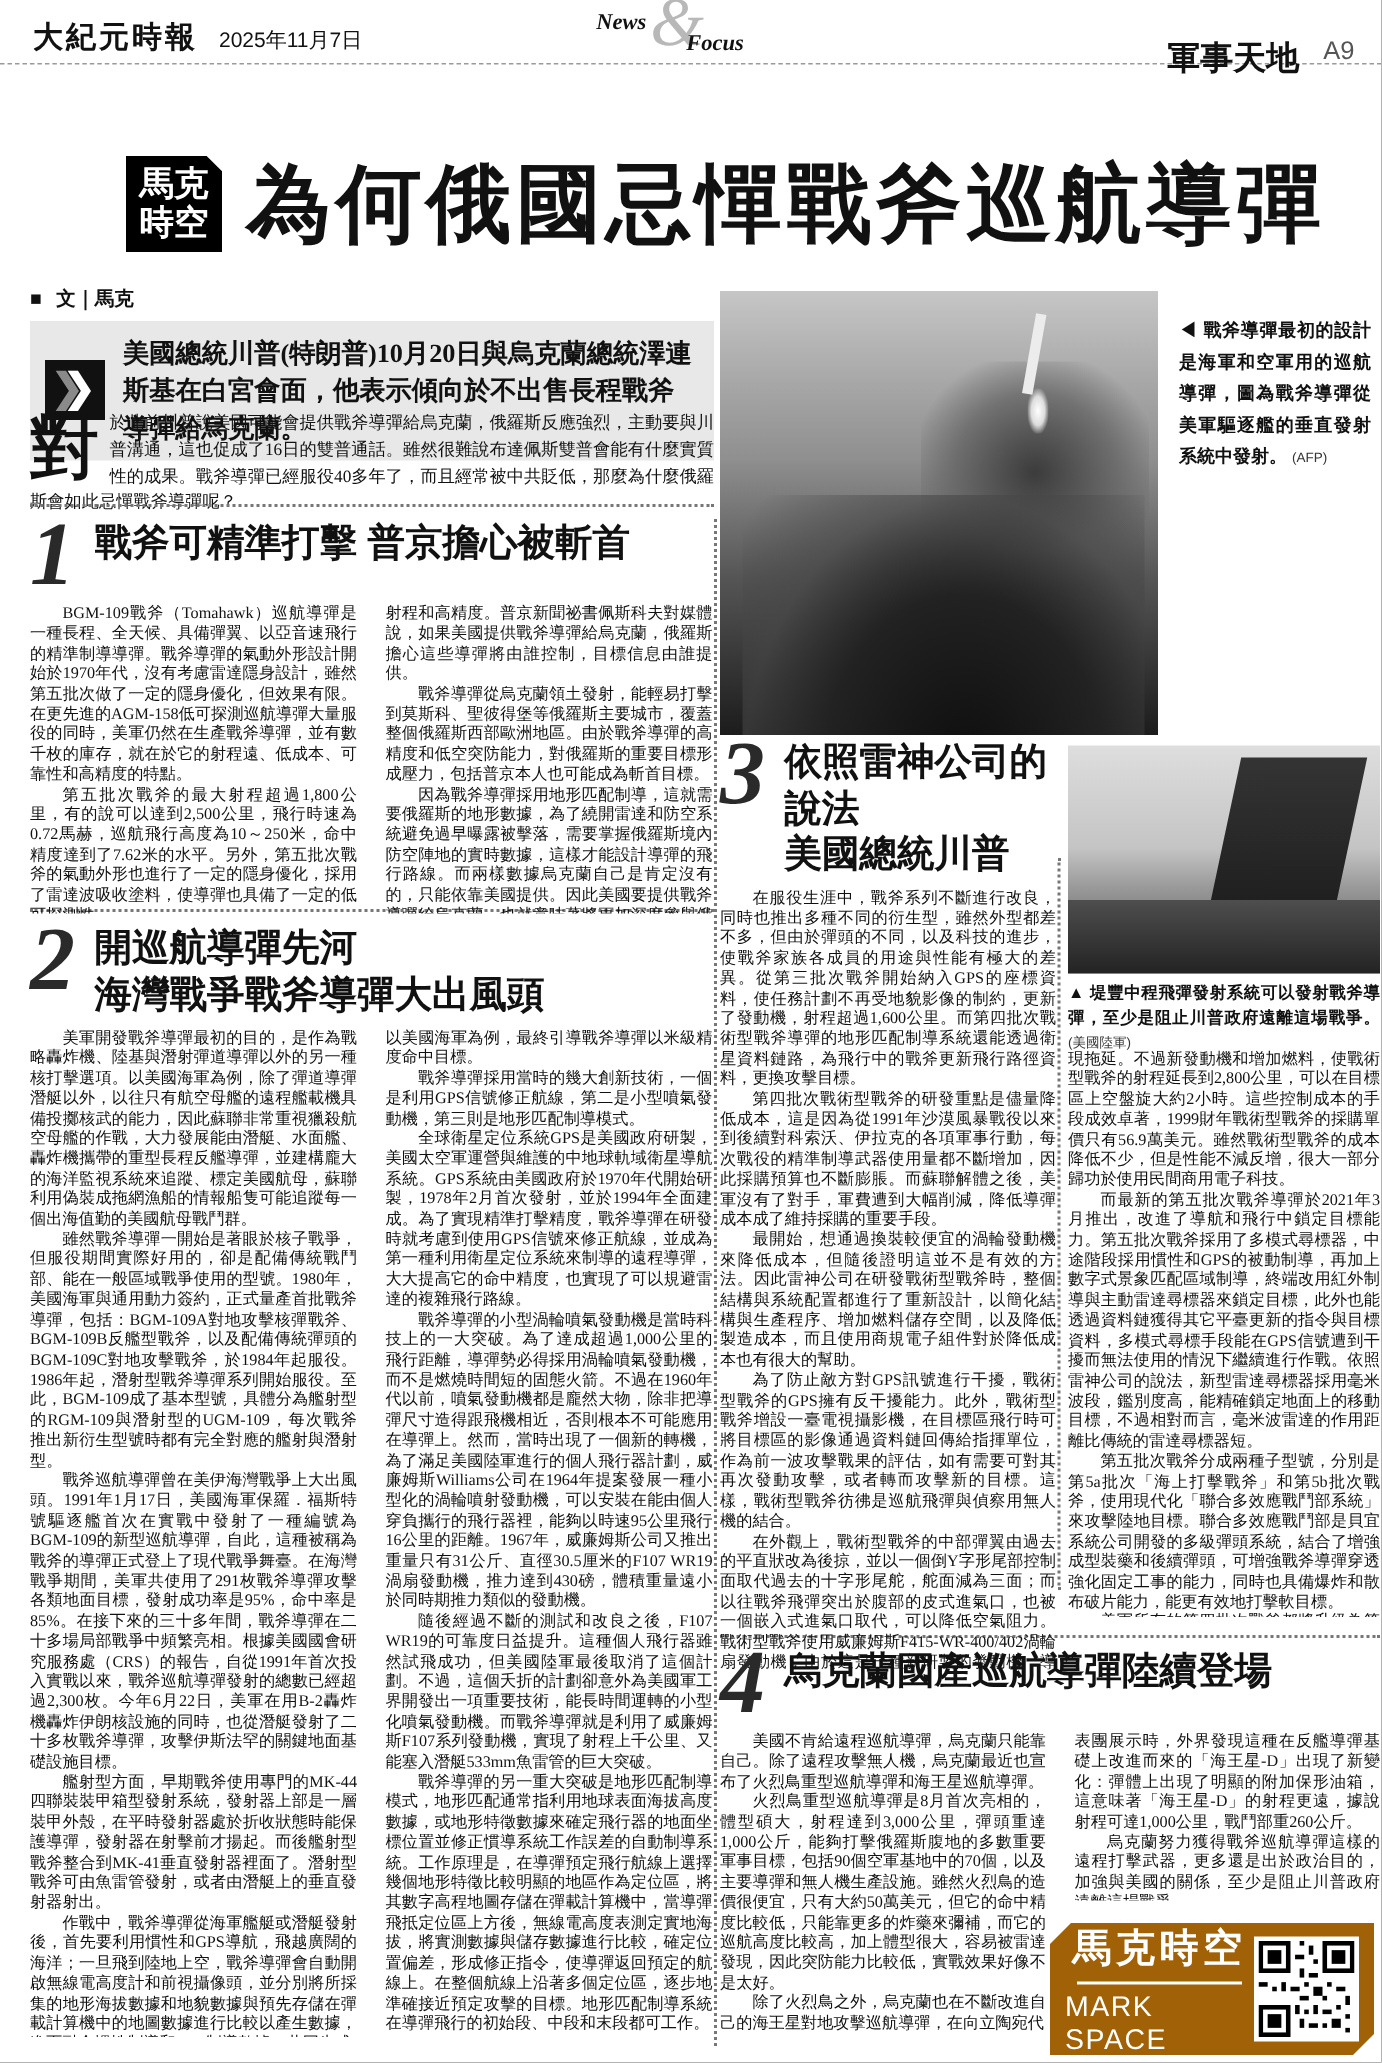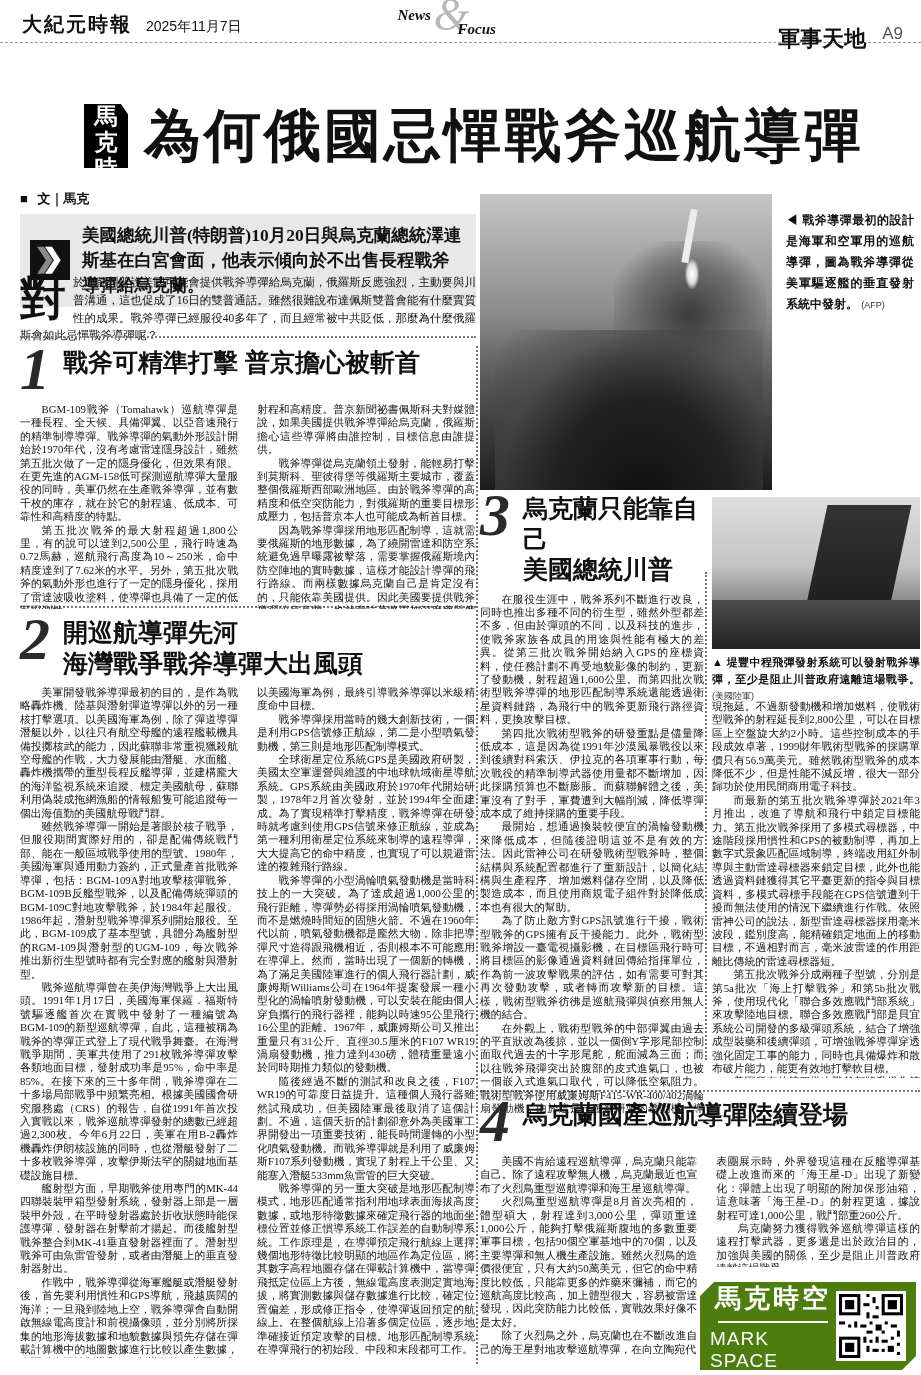--- a/index.html
+++ b/index.html
@@ -14,21 +14,21 @@
   .hdr-center{position:absolute;left:50%;top:0;transform:translateX(-50%);width:130px;height:42px;}
   .amp{position:absolute;left:38px;top:-8px;font-size:46px;color:#b8b8b8;font-style:italic;line-height:1;}
   .news{position:absolute;left:2px;top:7px;font-weight:bold;font-style:italic;font-size:15px;}
   .focus{position:absolute;left:62px;top:21px;font-weight:bold;font-style:italic;font-size:15px;}
   .hdr-right{position:absolute;right:18px;top:24px;display:flex;gap:16px;align-items:flex-start;}
   .sec-name{font-size:22px;font-weight:bold;}
   .page-no{font-size:17px;color:#555;font-family:"Liberation Sans",sans-serif;}
 
   
   .headline-row{position:absolute;left:84px;top:88px;right:12px;height:96px;display:flex;align-items:center;gap:16px;}
-  .badge{width:44px;height:64px;background:#000;color:#fff;display:grid;place-items:center;flex:0 0 auto;
+  .badge{width:64px;height:64px;background:#000;color:#fff;display:grid;place-items:center;flex:0 0 auto;
          clip-path:polygon(0 0,84% 0,100% 16%,100% 100%,0 100%);box-shadow:3px 3px 0 #c4c4c4;}
   .badge-text{font-family:"Liberation Sans",sans-serif;font-weight:bold;font-size:23px;line-height:1.12;text-align:center;}
   h1.headline{margin:0;font-size:57px;font-weight:900;letter-spacing:3px;white-space:nowrap;}
 
   
   .byline{position:absolute;left:20px;top:190px;width:456px;font-family:"Liberation Sans",sans-serif;
           font-size:13px;font-weight:bold;border-bottom:1px solid #444;padding-bottom:7px;}
   .byline .sq{margin-right:6px;}
   .lead{position:absolute;left:20px;top:214px;width:456px;background:#e8e8e8;display:flex;gap:12px;
         padding:9px 10px;box-sizing:border-box;align-items:center;}
@@ -81,21 +81,21 @@
   .credit{font-size:9px;font-weight:normal;color:#333;}
   .photo2{position:absolute;left:712px;top:497px;width:208px;height:152px;overflow:hidden;
           background:linear-gradient(180deg,#dedede 0%,#c4c4c4 45%,#9a9a9a 62%,#4a4a4a 100%);}
   .launcher{position:absolute;right:20px;top:8px;width:84px;height:108px;transform:skewX(-12deg);
             background:linear-gradient(#343434,#1d1d1d);}
   .truck{position:absolute;left:0;bottom:0;width:100%;height:32%;background:linear-gradient(#4e4e4e,#232323);}
   .cap2{position:absolute;left:712px;top:654px;width:208px;font-family:"Liberation Sans",sans-serif;
         font-size:11px;font-weight:bold;line-height:1.5;text-align:justify;}
 
   
-  .logo-box{position:absolute;left:700px;top:1282px;width:216px;height:88px;background:#4d7c0f;color:#fff;
+  .logo-box{position:absolute;left:700px;top:1282px;width:216px;height:88px;background:#a16207;color:#fff;
             clip-path:polygon(14px 0,100% 0,100% calc(100% - 14px),calc(100% - 14px) 100%,0 100%,0 14px);
             display:flex;align-items:center;justify-content:space-between;padding:8px 10px;box-sizing:border-box;
             font-family:"Liberation Sans",sans-serif;}
   .logo-left{display:flex;flex-direction:column;align-items:center;gap:5px;flex:1;}
   .logo-cn{font-size:26px;font-weight:bold;letter-spacing:3px;}
   .logo-divider{width:110px;border-top:2px solid #fff;height:0;}
   .logo-en{font-size:19px;letter-spacing:1px;}
   .qr{width:70px;height:70px;background:#fff;padding:3px;box-sizing:border-box;flex:0 0 auto;}
 </style>
 </head>
@@ -209,21 +209,21 @@
   </div>
   <div class="cap1">
     <span>◀ 戰斧導彈最初的設計是海軍和空軍用的巡航導彈，圖為戰斧導彈從美軍驅逐艦的垂直發射系統中發射。</span>
     <span class="credit">(AFP)</span>
   </div>
 
   <div class="section" id="s3">
     <div class="sec-head">
       <span class="sec-num">3</span>
       <span class="sec-title">
-        <span>烏克蘭只能靠自己</span>
+        <span>依照雷神公司的說法</span>
         <span>美國總統川普</span>
       </span>
     </div>
     <div class="cols">
       <div class="col">
           <p class="para">在服役生涯中，戰斧系列不斷進行改良，同時也推出多種不同的衍生型，雖然外型都差不多，但由於彈頭的不同，以及科技的進步，使戰斧家族各成員的用途與性能有極大的差異。從第三批次戰斧開始納入GPS的座標資料，使任務計劃不再受地貌影像的制約，更新了發動機，射程超過1,600公里。而第四批次戰術型戰斧導彈的地形匹配制導系統還能透過衛星資料鏈路，為飛行中的戰斧更新飛行路徑資料，更換攻擊目標。</p>
           <p class="para">第四批次戰術型戰斧的研發重點是儘量降低成本，這是因為從1991年沙漠風暴戰役以來到後續對科索沃、伊拉克的各項軍事行動，每次戰役的精準制導武器使用量都不斷增加，因此採購預算也不斷膨脹。而蘇聯解體之後，美軍沒有了對手，軍費遭到大幅削減，降低導彈成本成了維持採購的重要手段。</p>
           <p class="para">最開始，想通過換裝較便宜的渦輪發動機來降低成本，但隨後證明這並不是有效的方法。因此雷神公司在研發戰術型戰斧時，整個結構與系統配置都進行了重新設計，以簡化結構與生產程序、增加燃料儲存空間，以及降低製造成本，而且使用商規電子組件對於降低成本也有很大的幫助。</p>
           <p class="para">為了防止敵方對GPS訊號進行干擾，戰術型戰斧的GPS擁有反干擾能力。此外，戰術型戰斧增設一臺電視攝影機，在目標區飛行時可將目標區的影像通過資料鏈回傳給指揮單位，作為前一波攻擊戰果的評估，如有需要可對其再次發動攻擊，或者轉而攻擊新的目標。這樣，戰術型戰斧彷彿是巡航飛彈與偵察用無人機的結合。</p>
           <p class="para">在外觀上，戰術型戰斧的中部彈翼由過去的平直狀改為後掠，並以一個倒Y字形尾部控制面取代過去的十字形尾舵，舵面減為三面；而以往戰斧飛彈突出於腹部的皮式進氣口，也被一個嵌入式進氣口取代，可以降低空氣阻力。戰術型戰斧使用威廉姆斯F415-WR-400/402渦輪扇發動機，由於這是一種新研製的發動機，導致戰術型戰斧的研發時程出</p>

